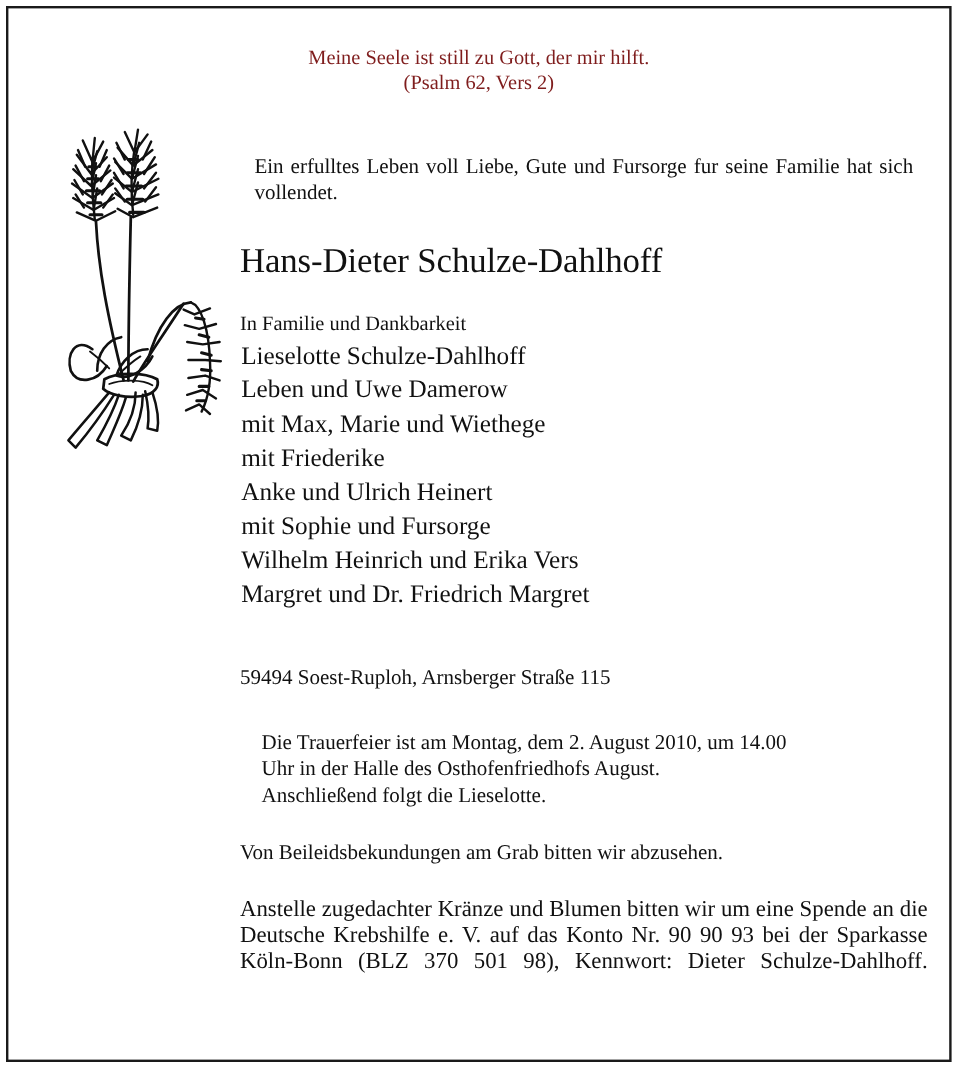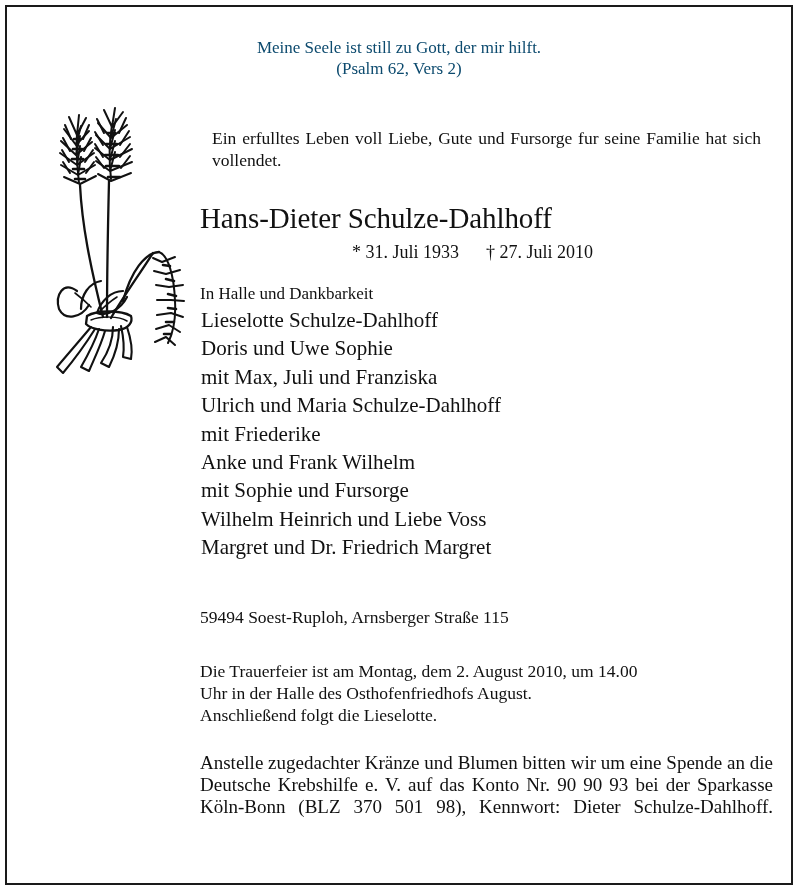--- a/index.html
+++ b/index.html
@@ -28,21 +28,21 @@
 
   
   .epigraph {
     position: absolute;
     left: 0;
     top: 30px;
     width: 100%;
     text-align: center;
     font-size: 17px;
     line-height: 21px;
-    color: #0c4a6e;
+    color: #7f1d1d;
   }
   .epigraph div { white-space: pre; }
 
   
   .wheat {
     position: absolute;
     left: 28px;
     top: 98px;
     width: 150px;
     height: 272px;
@@ -107,21 +107,21 @@
     margin: 44px 0 0 0;
   }
 
   .ceremony {
     font-size: 17.5px;
     line-height: 22px;
     text-align: justify;
     text-justify: inter-word;
     margin: 32px 0 0 0;
   }
-  .ceremony .nowrap-line { display: block; }
+  .ceremony .nowrap-line { display: block; margin-left: 18px; }
 
   .no-condolences {
     font-size: 17.5px;
     line-height: 22px;
     margin: 26px 0 0 0;
   }
 
   .donation {
     font-size: 19px;
     line-height: 22px;
@@ -218,41 +218,40 @@
       <path d="M92 222 C96 234, 98 244, 96 254 L88 252 C90 240, 88 230, 86 221" stroke-width="2.1"></path>
     </svg>
   </div>
 
   <div class="col">
 
     <p class="intro">Ein erfulltes Leben voll Liebe, Gute und Fursorge fur seine Familie hat sich vollendet.</p>
 
     <div class="deceased-name">Hans-Dieter Schulze-Dahlhoff</div>
 
-    <div class="dates">* 31. Juli 1933      † 27. Juli 2010</div>
-
-    <div class="mourning-lead">In Halle und Dankbarkeit</div>
+
+    <div class="mourning-lead">In Familie und Dankbarkeit</div>
 
     <ul class="family">
       <li>Lieselotte Schulze-Dahlhoff</li>
-      <li>Doris und Uwe Sophie</li>
-      <li>mit Max, Juli und Franziska</li>
-      <li>Ulrich und Maria Schulze-Dahlhoff</li>
+      <li>Leben und Uwe Damerow</li>
+      <li>mit Max, Marie und Wiethege</li>
       <li>mit Friederike</li>
-      <li>Anke und Frank Wilhelm</li>
+      <li>Anke und Ulrich Heinert</li>
       <li>mit Sophie und Fursorge</li>
-      <li>Wilhelm Heinrich und Liebe Voss</li>
+      <li>Wilhelm Heinrich und Erika Vers</li>
       <li>Margret und Dr. Friedrich Margret</li>
     </ul>
 
     <div class="address">59494 Soest-Ruploh, Arnsberger Straße 115</div>
 
     <div class="ceremony">
       <span class="nowrap-line">Die Trauerfeier ist am Montag, dem 2. August 2010, um 14.00</span>
       <span class="nowrap-line">Uhr in der Halle des Osthofenfriedhofs August.</span>
       <span class="nowrap-line">Anschließend folgt die Lieselotte.</span>
     </div>
 
+    <div class="no-condolences">Von Beileidsbekundungen am Grab bitten wir abzusehen.</div>
 
     <p class="donation">Anstelle zugedachter Kränze und Blumen bitten wir um eine Spende an die Deutsche Krebshilfe e. V. auf das Konto Nr. 90 90 93 bei der Sparkasse Köln-Bonn (BLZ 370 501 98), Kennwort: Dieter Schulze-Dahlhoff.</p>
 
   </div>
 </div>
 
 </body></html>

